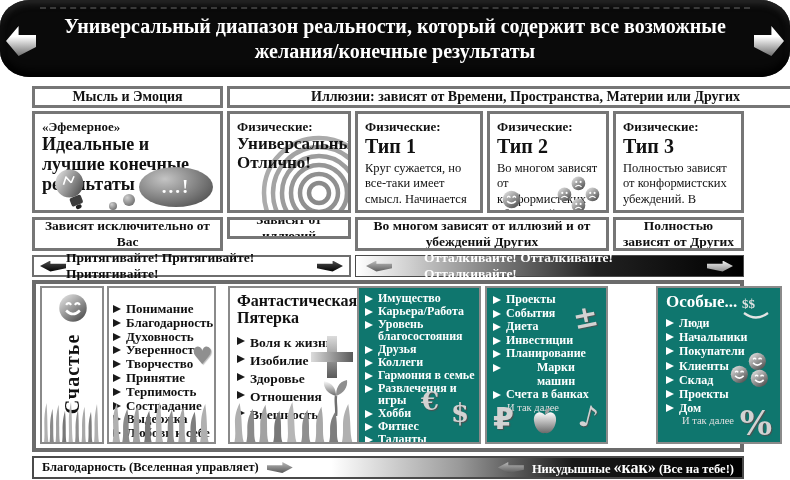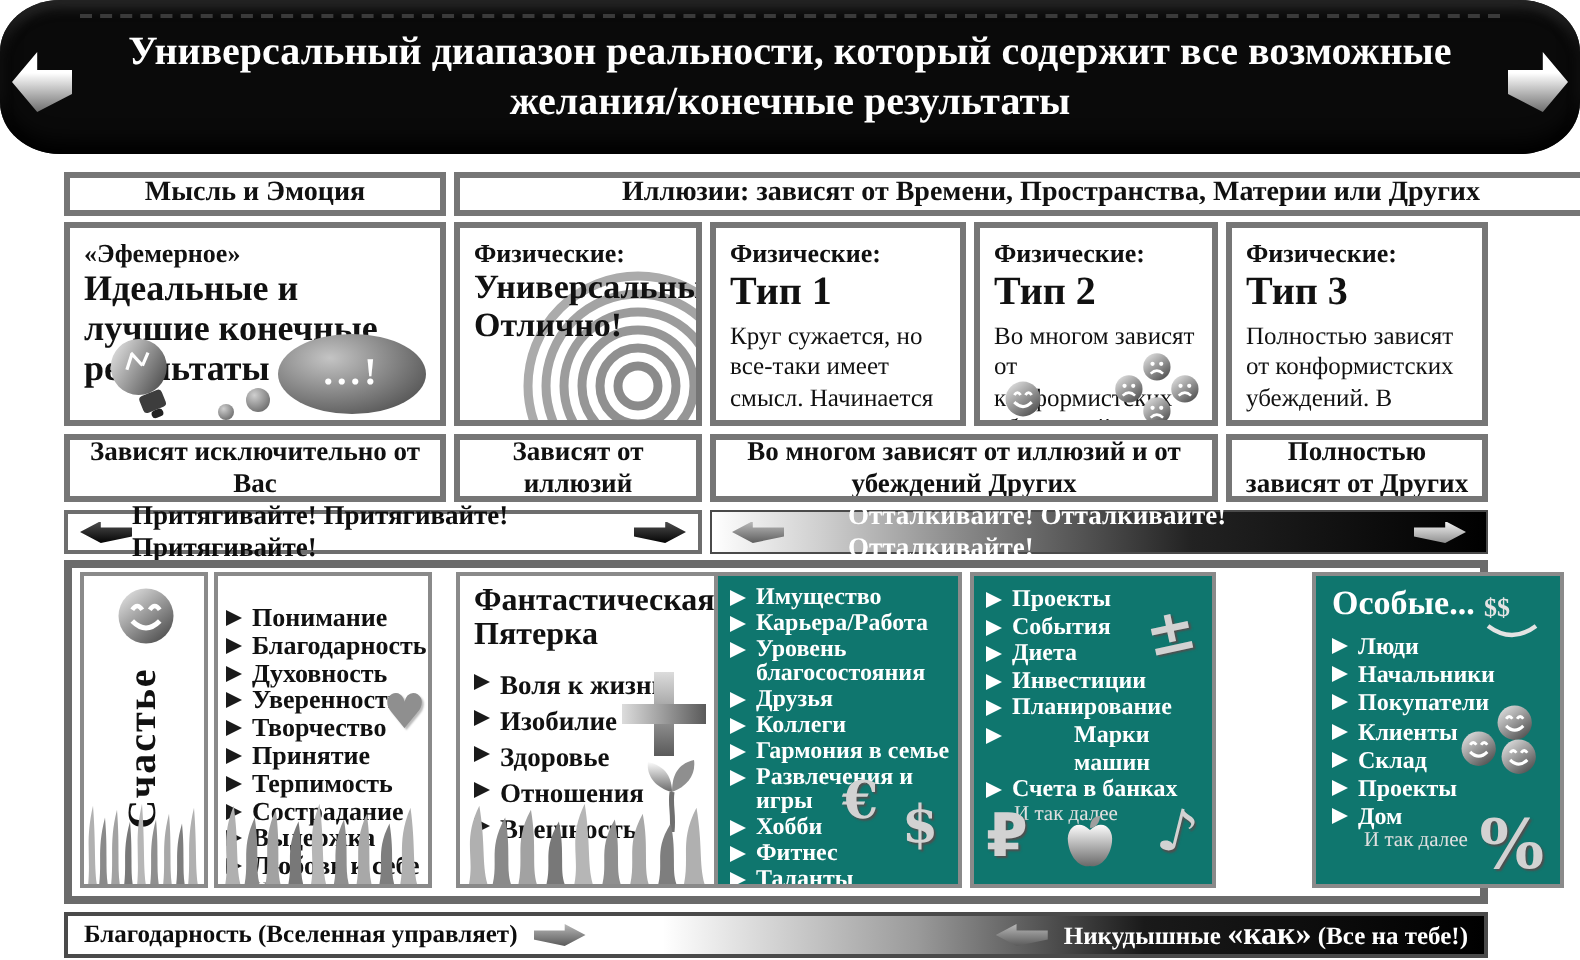--- a/index.html
+++ b/index.html
@@ -178,21 +178,21 @@
     </svg>
   </div>
 
   <div class="cell pad" style="left:613px;top:111px;width:131px;height:102px;">
     <div class="lbl">Физические:</div>
     <div class="big-t">Тип 3</div>
     <div class="body-t"><span>Полностью зависят от конформистских убеждений. В худшем случае это никудышные </span></div>
   </div>
 
   <div class="cell sub" style="left:32px;top:217px;width:191px;height:34px;">Зависят исключительно от Вас</div>
-  <div class="cell sub" style="left:227px;top:217px;width:124px;height:34px;">Зависят от иллюзий</div>
+  <div class="cell sub" style="left:227px;top:217px;width:124px;height:22px;">Зависят от иллюзий</div>
   <div class="cell sub" style="left:355px;top:217px;width:254px;height:34px;">Во многом зависят от иллюзий и от убеждений Других</div>
   <div class="cell sub" style="left:613px;top:217px;width:131px;height:34px;">Полностью зависят от Других</div>
 
   <div class="bar bar-attract" style="left:32px;top:255px;width:319px;height:22px;">
     <span class="arr l dark"></span>
     <span>Притягивайте! Притягивайте! Притягивайте!</span>
     <span class="arr r dark"></span>
   </div>
   <div class="bar bar-repel" style="left:355px;top:255px;width:389px;height:22px;">
     <span class="arr l mid"></span>

